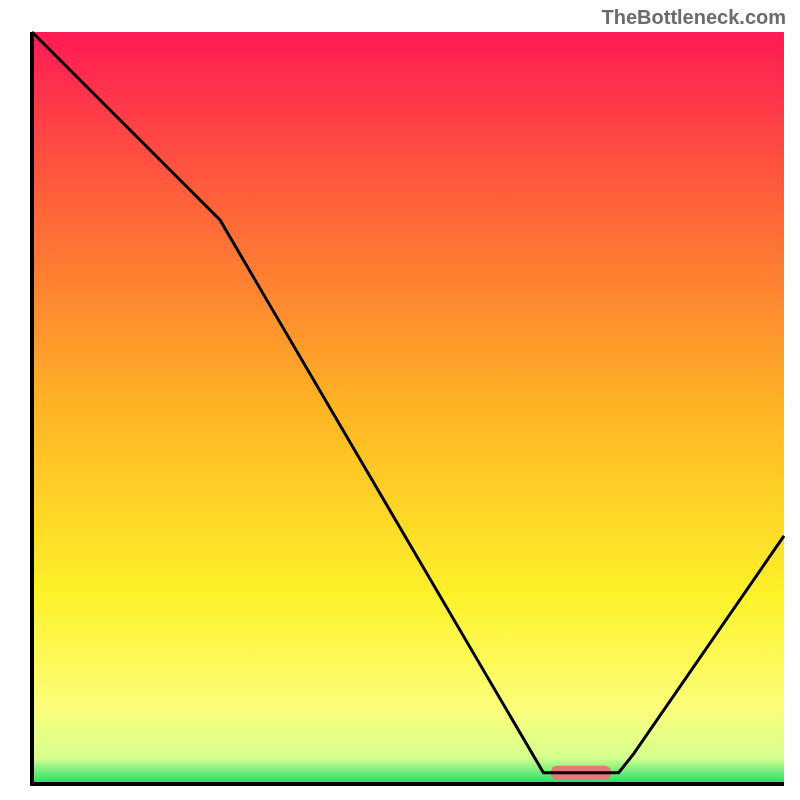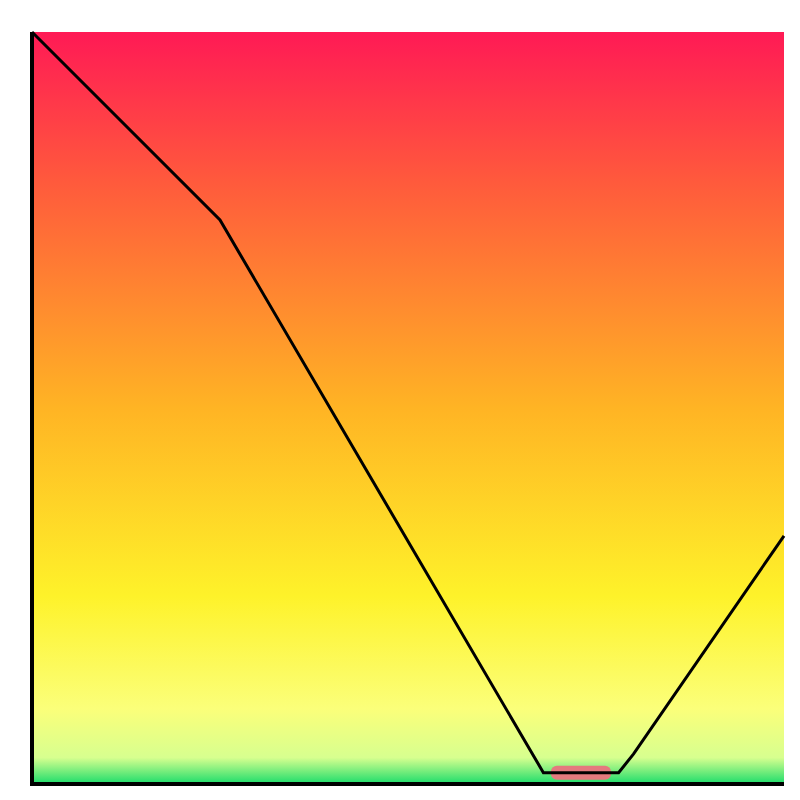--- a/index.html
+++ b/index.html
@@ -25,20 +25,21 @@
   z-index: 10;
 }
 svg {
   display: block;
 }
 </style>
 </head>
 <body>
 
 <div class="chart-container">
+  <div class="watermark">TheBottleneck.com</div>
   <svg id="chart-svg" width="800" height="800">
     <defs>
       <linearGradient id="bg-grad" x1="0" y1="0" x2="0" y2="1">
           <stop offset="0%" stop-color="#ff1a55"></stop>
           <stop offset="20%" stop-color="#ff5a3c"></stop>
           <stop offset="50%" stop-color="#ffb424"></stop>
           <stop offset="75%" stop-color="#fef22a"></stop>
           <stop offset="90%" stop-color="#fbff7a"></stop>
           <stop offset="96.5%" stop-color="#d7ff8f"></stop>
           <stop offset="100%" stop-color="#1bdc6b"></stop>

